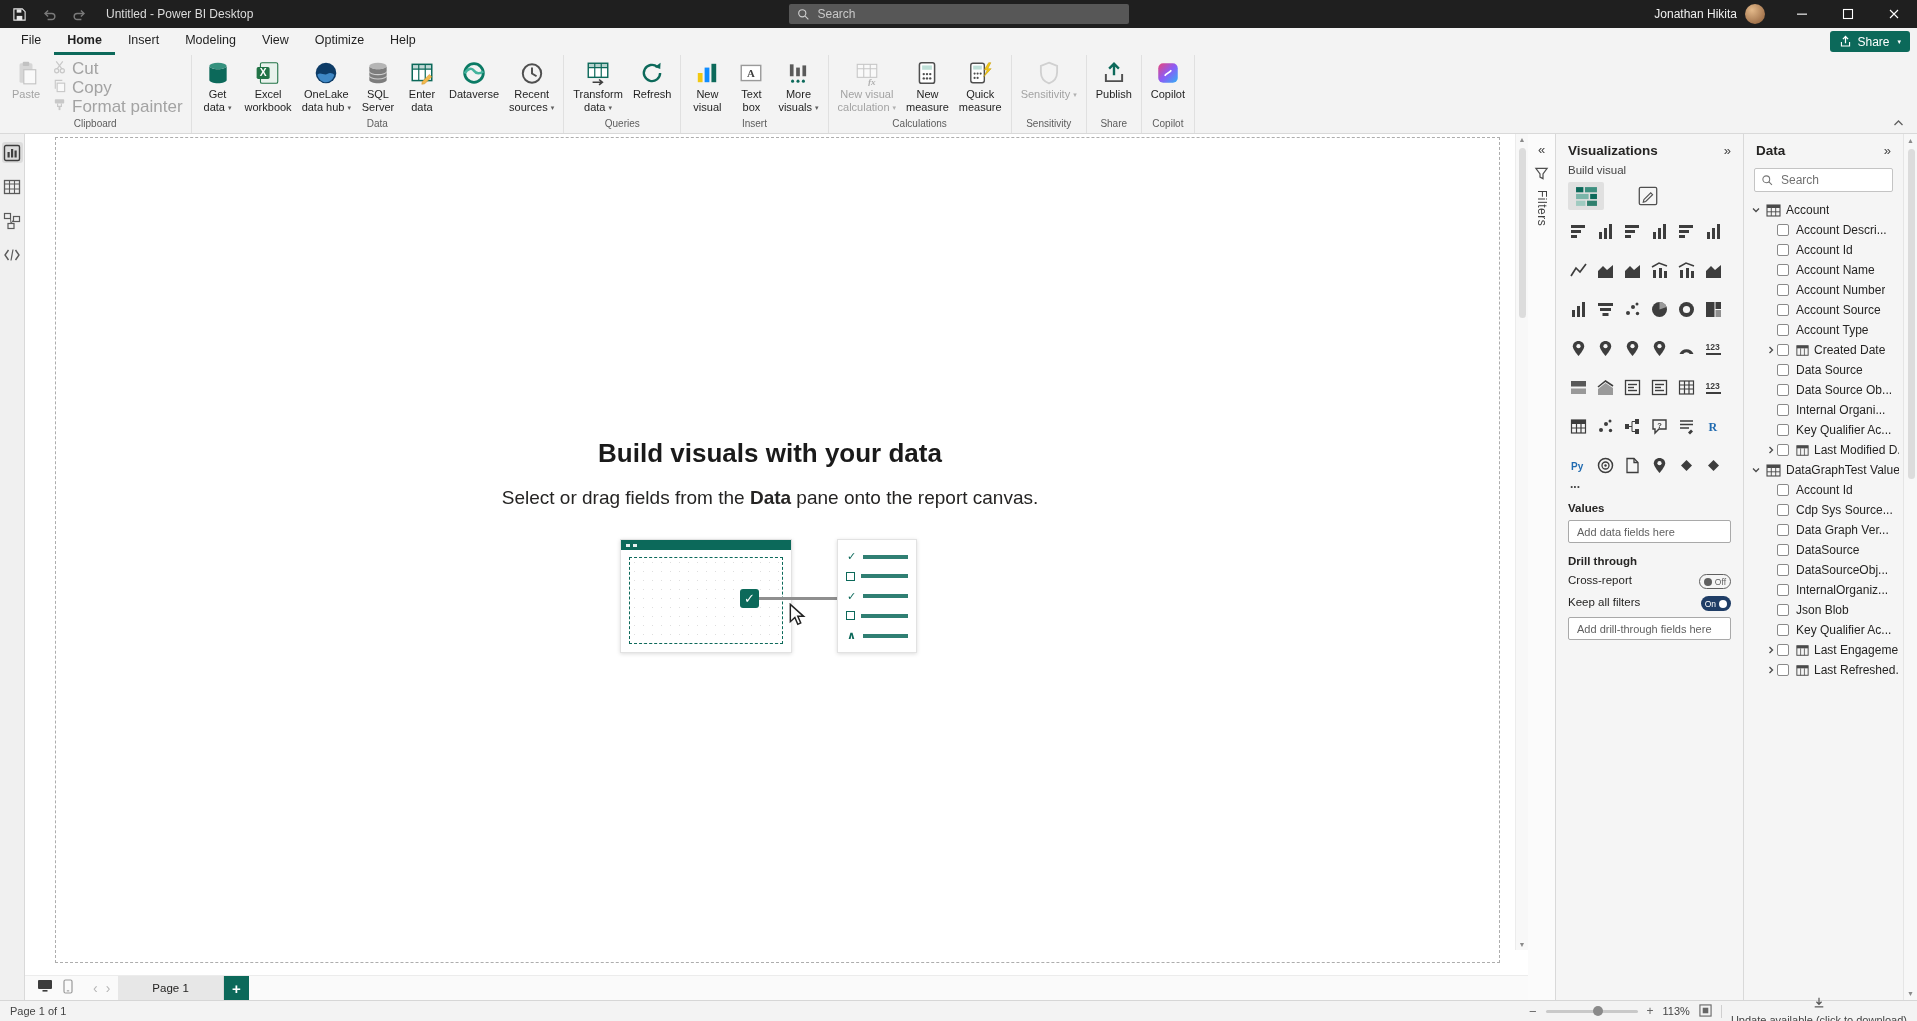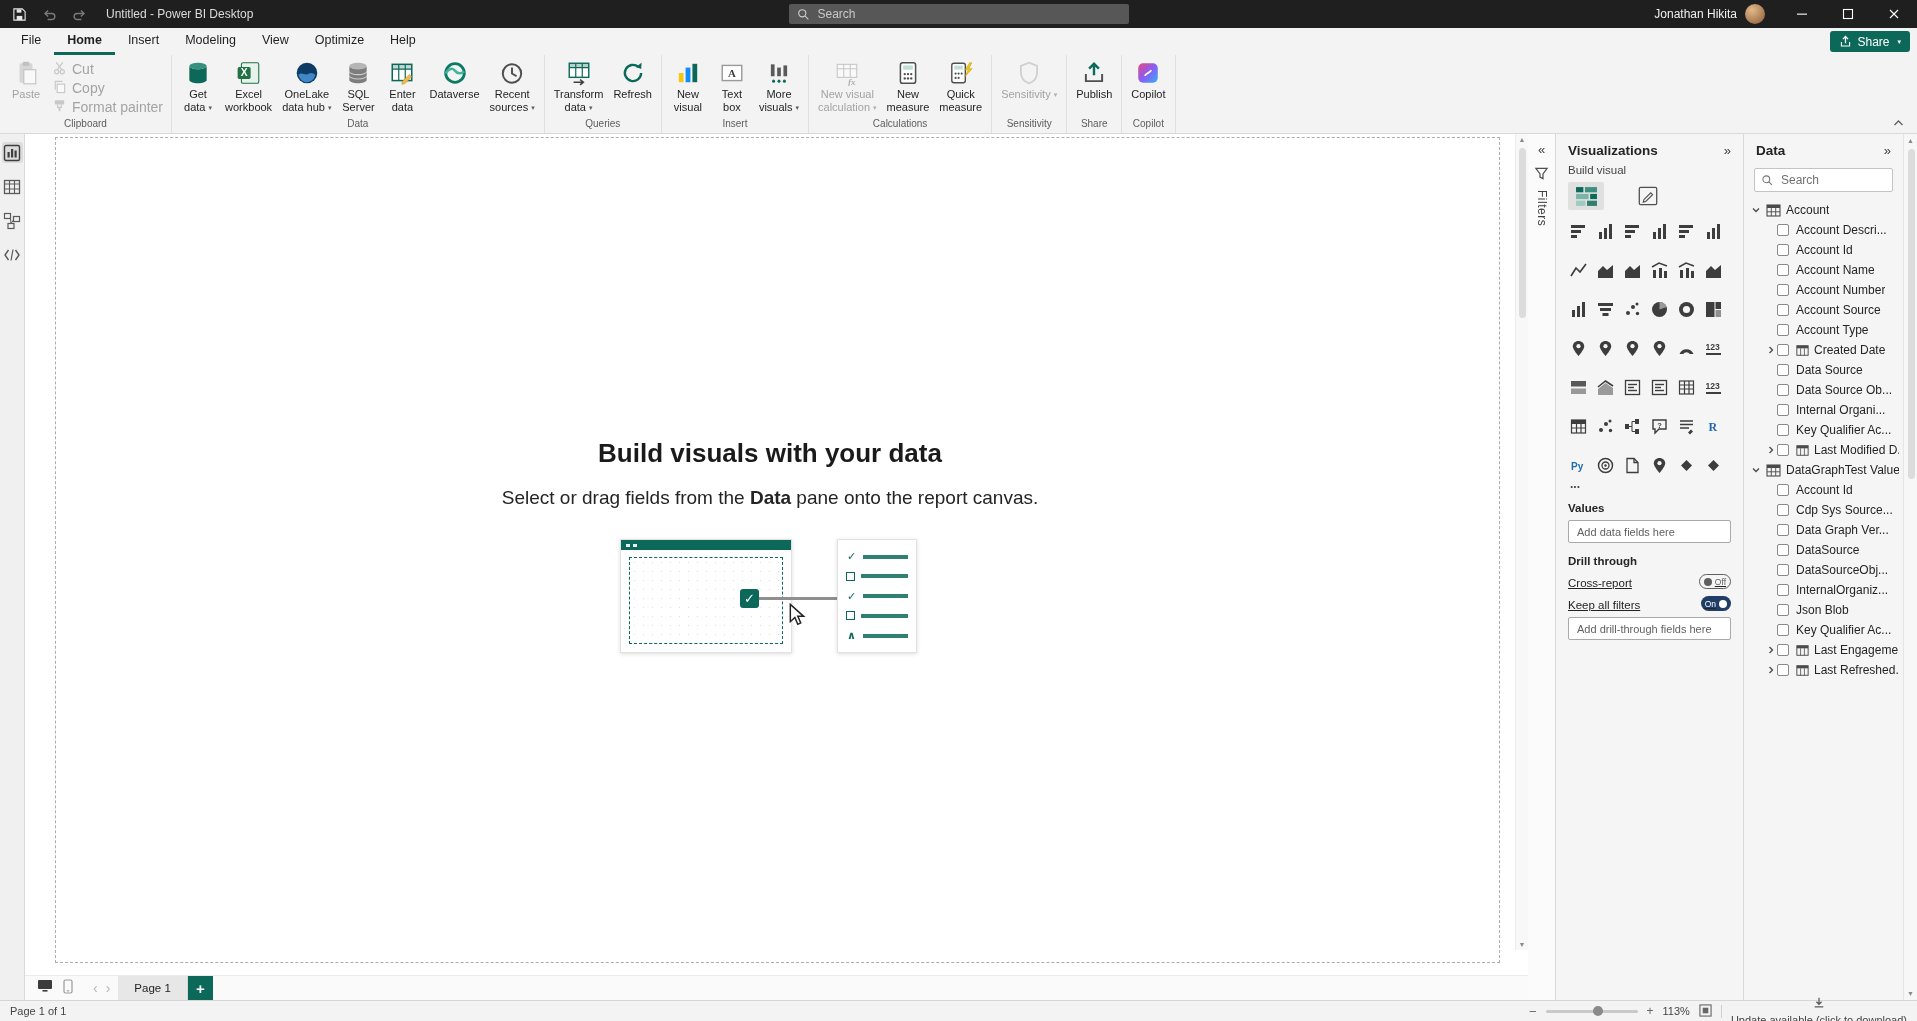--- a/index.html
+++ b/index.html
@@ -35,21 +35,21 @@
   .rib-group{display:flex;flex-direction:column;border-right:1px solid #e0e0e0;padding:2px 4px 0;}
   .rib-row{display:flex;flex:1;align-items:flex-start;}
   .rib-big{display:flex;flex-direction:column;align-items:center;padding:3px 5px 1px;gap:2px;min-width:44px;border-radius:2px;}
   .rib-ico{width:26px;height:26px;display:block;}
   .rib-cap{display:flex;flex-direction:column;align-items:center;font-size:11px;line-height:12.5px;color:#1f1f1f;white-space:nowrap;}
   .rib-big.disabled .rib-cap{color:#a3a3a3;}
   .rib-big.disabled svg,.rib-small.disabled svg{filter:grayscale(1) opacity(.5);}
   .dd-caret{font-size:7px;color:#5f5f5f;margin-left:3px;vertical-align:1px;}
   .rib-big.disabled .dd-caret{color:#b0b0b0;}
   .rib-stack{display:flex;flex-direction:column;justify-content:flex-start;padding-top:3px;gap:2px;}
-  .rib-small{display:flex;align-items:center;gap:5px;height:17px;padding:0 4px;font-size:14px;color:#1f1f1f;border-radius:2px;}
+  .rib-small{display:flex;align-items:center;gap:5px;height:17px;padding:0 4px;font-size:17px;color:#1f1f1f;border-radius:2px;}
   .rib-small.disabled{color:#a3a3a3;}
   .rib-grouplabel{height:15px;text-align:center;font-size:10px;color:#5c5c5c;padding-bottom:2px;}
   .ribbon-collapse{position:absolute;right:10px;bottom:3px;width:18px;height:14px;display:flex;align-items:center;justify-content:center;}
 
   
   .workspace{position:absolute;left:0;top:134px;width:100%;height:866px;background:#fff;}
   .left-rail{position:absolute;left:0;top:0;width:25px;height:100%;background:#f0f0f0;border-right:1px solid var(--bdr);display:flex;flex-direction:column;align-items:center;padding-top:8px;gap:13px;}
   .rail-item{width:21px;height:21px;display:flex;align-items:center;justify-content:center;border-radius:3px;}
   .rail-item.active{background:#dcdcdc;}
 
@@ -72,21 +72,21 @@
   .illu-list{position:absolute;left:217px;top:0;width:80px;height:114px;background:#fff;border:1px solid #e2e2e2;box-shadow:0 1px 4px rgba(0,0,0,.14);padding:10px 8px;display:flex;flex-direction:column;justify-content:space-between;}
   .illu-row{display:flex;align-items:center;gap:6px;height:13px;}
   .illu-row .g{color:var(--teal);font-size:11px;font-weight:700;width:11px;text-align:center;}
   .illu-row .sq{width:9px;height:9px;border:1.6px solid var(--teal);}
   .illu-row .ln{flex:1;height:4px;background:var(--teal);opacity:.85;}
   .illu-cursor{position:absolute;left:166px;top:64px;}
 
   .pages-bar{position:absolute;left:0;bottom:0;right:0;height:25px;background:#fafafa;border-top:1px solid #ececec;display:flex;align-items:stretch;}
   .pb-icons{display:flex;align-items:center;gap:10px;padding:0 12px;}
   .pb-nav{display:flex;align-items:center;gap:8px;color:#b5b5b5;font-size:14px;padding:0 8px;}
-  .page-tab{display:flex;align-items:center;padding:0 16px;background:#e7e7e7;font-size:11.5px;color:#252423;border-right:1px solid #d8d8d8;}
+  .page-tab{display:flex;align-items:center;padding:0 34px;background:#e7e7e7;font-size:11.5px;color:#252423;border-right:1px solid #d8d8d8;}
   .add-page{width:25px;display:flex;align-items:center;justify-content:center;background:var(--teal);color:#fff;font-size:15px;font-weight:700;}
 
   
   .filters-strip{position:absolute;left:1528px;top:0;width:28px;height:100%;background:#fbfbfb;border-right:1px solid var(--bdr);display:flex;flex-direction:column;align-items:center;padding-top:8px;gap:9px;}
   .filters-strip .expand{font-size:13px;color:#3f3f3f;}
   .filters-vlabel{writing-mode:vertical-rl;font-size:12px;color:#3f3f3f;letter-spacing:.5px;}
 
   
   .viz-pane{position:absolute;left:1556px;top:0;width:188px;height:100%;background:var(--paneBg);border-right:1px solid var(--bdr);font-size:11.5px;}
   .pane-head{display:flex;align-items:center;justify-content:space-between;padding:9px 12px 4px;}
@@ -94,21 +94,21 @@
   .pane-collapse{font-size:13px;color:#3f3f3f;}
   .viz-sub{padding:2px 12px 4px;color:#444;}
   .build-icons{display:flex;gap:26px;padding:2px 12px 8px;}
   .build-ico{width:36px;height:28px;display:flex;align-items:center;justify-content:center;border-radius:2px;}
   .build-ico.selected{background:#e0e0e0;}
   #vis-gallery{display:grid;grid-template-columns:repeat(6,26px);gap:17px 1px;padding:2px 10px 0;}
   .vis-cell{width:25px;height:22px;display:flex;align-items:center;justify-content:center;border-radius:2px;}
   .vis-more{padding:0 14px;font-weight:700;color:#444;font-size:12px;height:16px;line-height:12px;}
   .viz-section{padding:10px 12px 2px;font-weight:700;color:#252423;}
   .field-well{margin:4px 12px 2px;height:23px;background:#fff;border:1px solid #a9a9a9;border-radius:2px;display:flex;align-items:center;padding:0 8px;color:#616161;font-size:11px;}
-  .toggle-row{display:flex;align-items:flex-end;justify-content:space-between;padding:5px 12px 2px;color:#252423;text-decoration:underline;}
+  .toggle-row{display:flex;align-items:flex-start;justify-content:space-between;padding:5px 12px 2px;color:#252423;}
   .toggle{display:inline-flex;align-items:center;height:15px;border-radius:9px;padding:0 4px;gap:3px;font-size:8.5px;}
   .toggle.off{border:1px solid #5f5f5f;color:#5f5f5f;}
   .toggle.off .knob{width:8px;height:8px;border-radius:50%;background:#5f5f5f;}
   .toggle.on{background:#1f3d66;color:#fff;flex-direction:row;}
   .toggle.on .knob{width:8px;height:8px;border-radius:50%;background:#fff;order:2;}
 
   
   .data-pane{position:absolute;left:1744px;top:0;width:159px;height:100%;background:var(--paneBg);}
   .search-box{margin:6px 10px 8px;height:24px;background:#fff;border:1px solid #c4c4c4;border-radius:2px;display:flex;align-items:center;gap:5px;padding:0 6px;}
   .search-box input{flex:1;min-width:0;border:none;outline:none;background:transparent;font-size:12px;font-family:inherit;color:#252423;}

